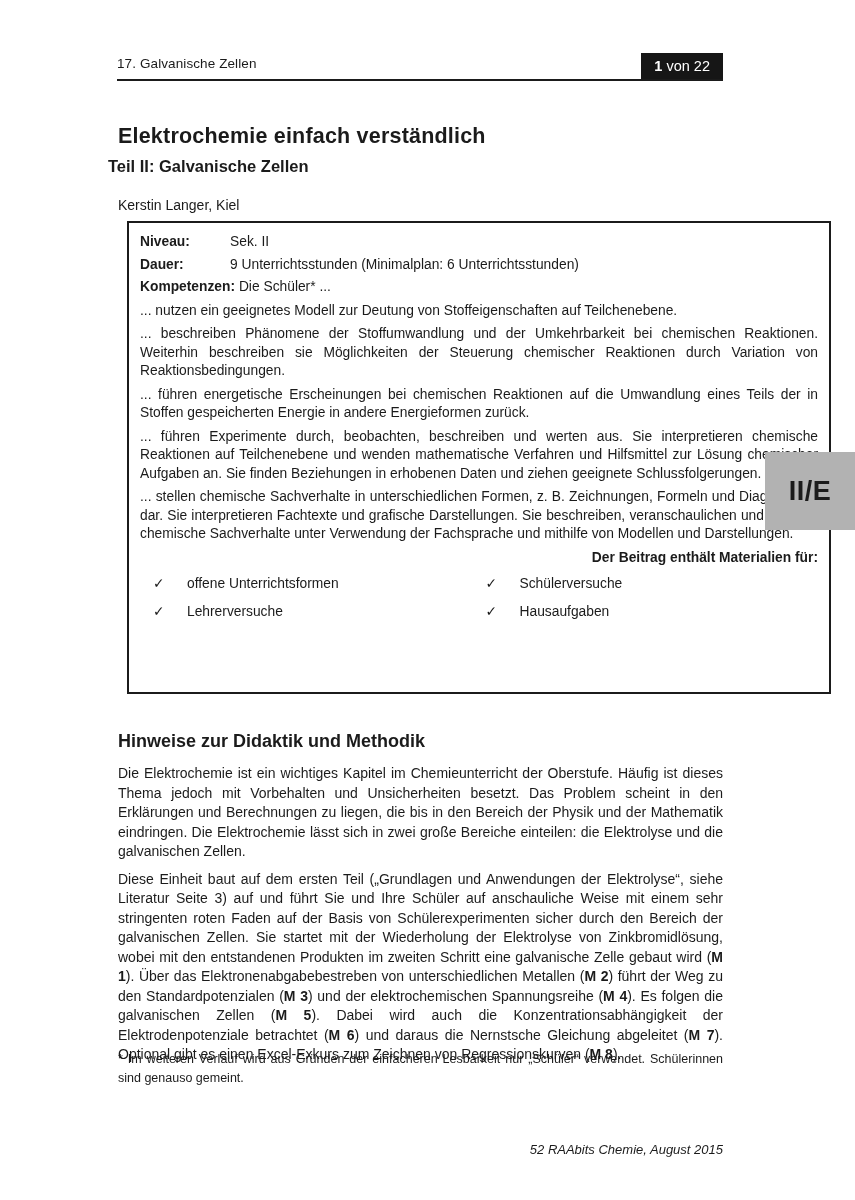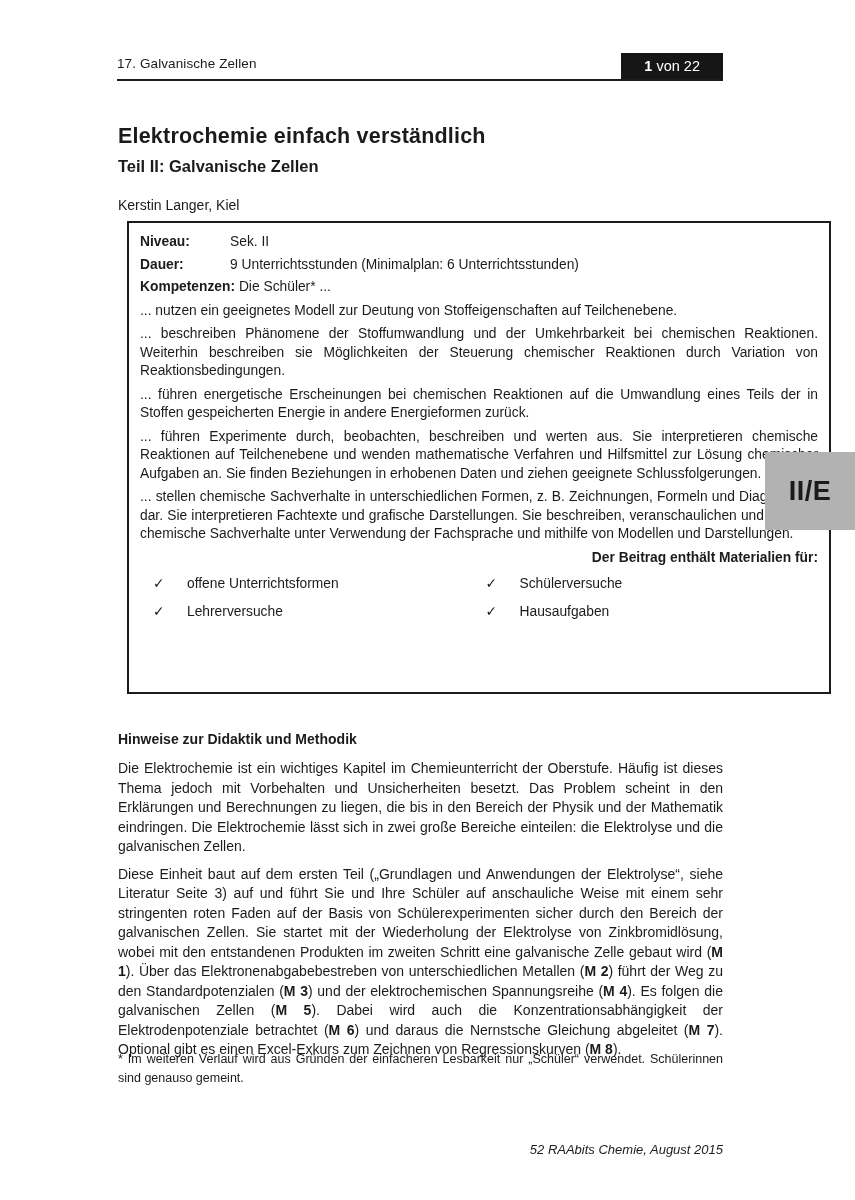--- a/index.html
+++ b/index.html
@@ -17,27 +17,27 @@
 
   
   .page-header{
     position:absolute;left:117px;top:54px;width:606px;height:27px;
     border-bottom:2px solid var(--ink);
     display:flex;justify-content:space-between;align-items:flex-end;
   }
   .header-section{font-size:13.5px;padding-bottom:8px;letter-spacing:.1px;}
   .page-badge{
     background:var(--badge-bg);color:#fff;height:26px;line-height:26px;
-    padding:0 23px;font-size:14.5px;white-space:pre;
+    padding:0 13px;font-size:14.5px;white-space:pre;
   }
   .page-badge .num{font-weight:bold;}
 
   
   .doc-title{position:absolute;left:118px;top:124px;font-size:21.5px;font-weight:bold;letter-spacing:.2px;}
-  .doc-subtitle{position:absolute;left:118px;top:157px;font-size:16.5px;font-weight:bold;}
+  .doc-subtitle{position:absolute;left:108px;top:157px;font-size:16.5px;font-weight:bold;}
   .doc-author{position:absolute;left:118px;top:197px;font-size:14px;}
 
   
   .info-box{
     position:absolute;left:127px;top:221px;width:704px;min-height:473px;
     border:2px solid var(--ink);padding:9px 11px 8px;
     font-size:13.8px;line-height:18.5px;
   }
   .meta-row{display:flex;margin:1px 0 4px;}
   .meta-label{width:90px;font-weight:bold;flex:0 0 90px;}
@@ -54,21 +54,21 @@
 
   
   .side-tab{
     position:absolute;right:0;top:452px;width:90px;height:78px;
     background:var(--tab-bg);display:flex;align-items:center;justify-content:center;
     font-size:27px;font-weight:bold;letter-spacing:.5px;
   }
 
   
   .didactics{position:absolute;left:118px;top:731px;width:605px;}
-  .section-heading{font-size:14px;font-weight:bold;margin:0 0 12px;}
+  .section-heading{font-size:18px;font-weight:bold;margin:0 0 12px;}
   .didactics p{font-size:14px;line-height:19.5px;text-align:justify;margin:0 0 8px;}
   .didactics p b{font-weight:bold;}
 
   
   .footnote{
     position:absolute;left:118px;top:1050px;width:605px;
     font-size:12.5px;line-height:19px;text-align:justify;
   }
   .page-footer{
     position:absolute;left:118px;top:1142px;width:605px;

